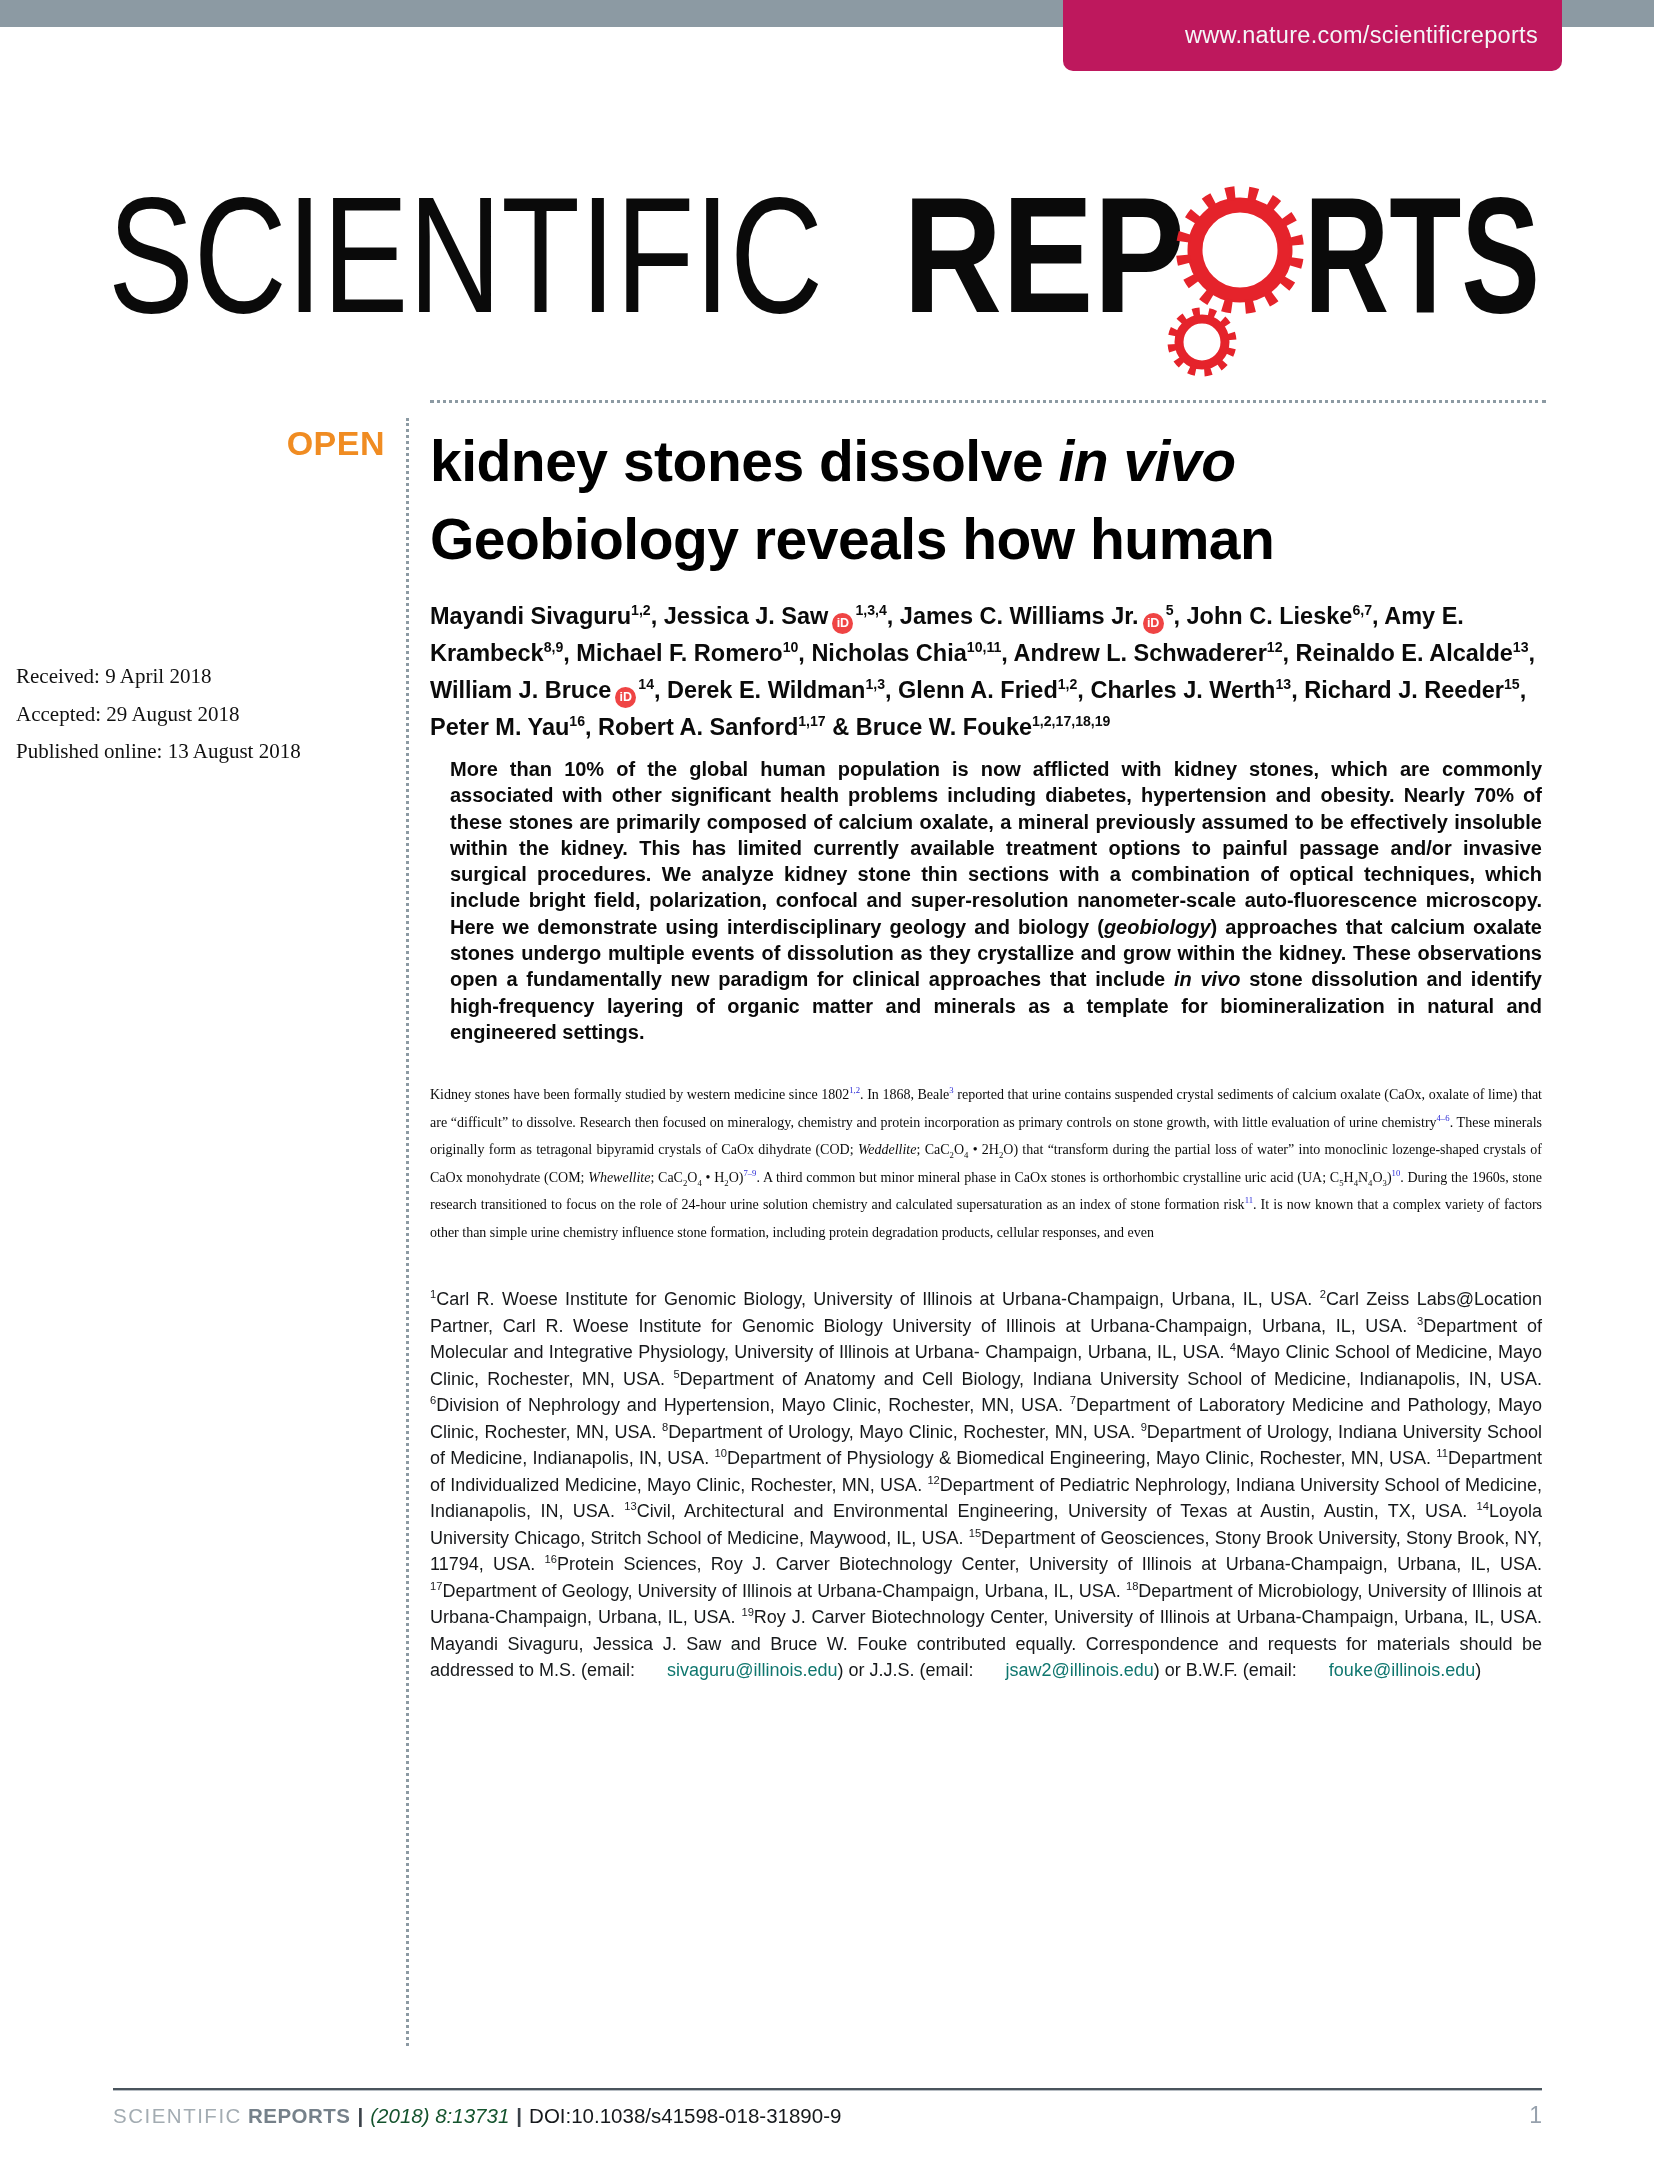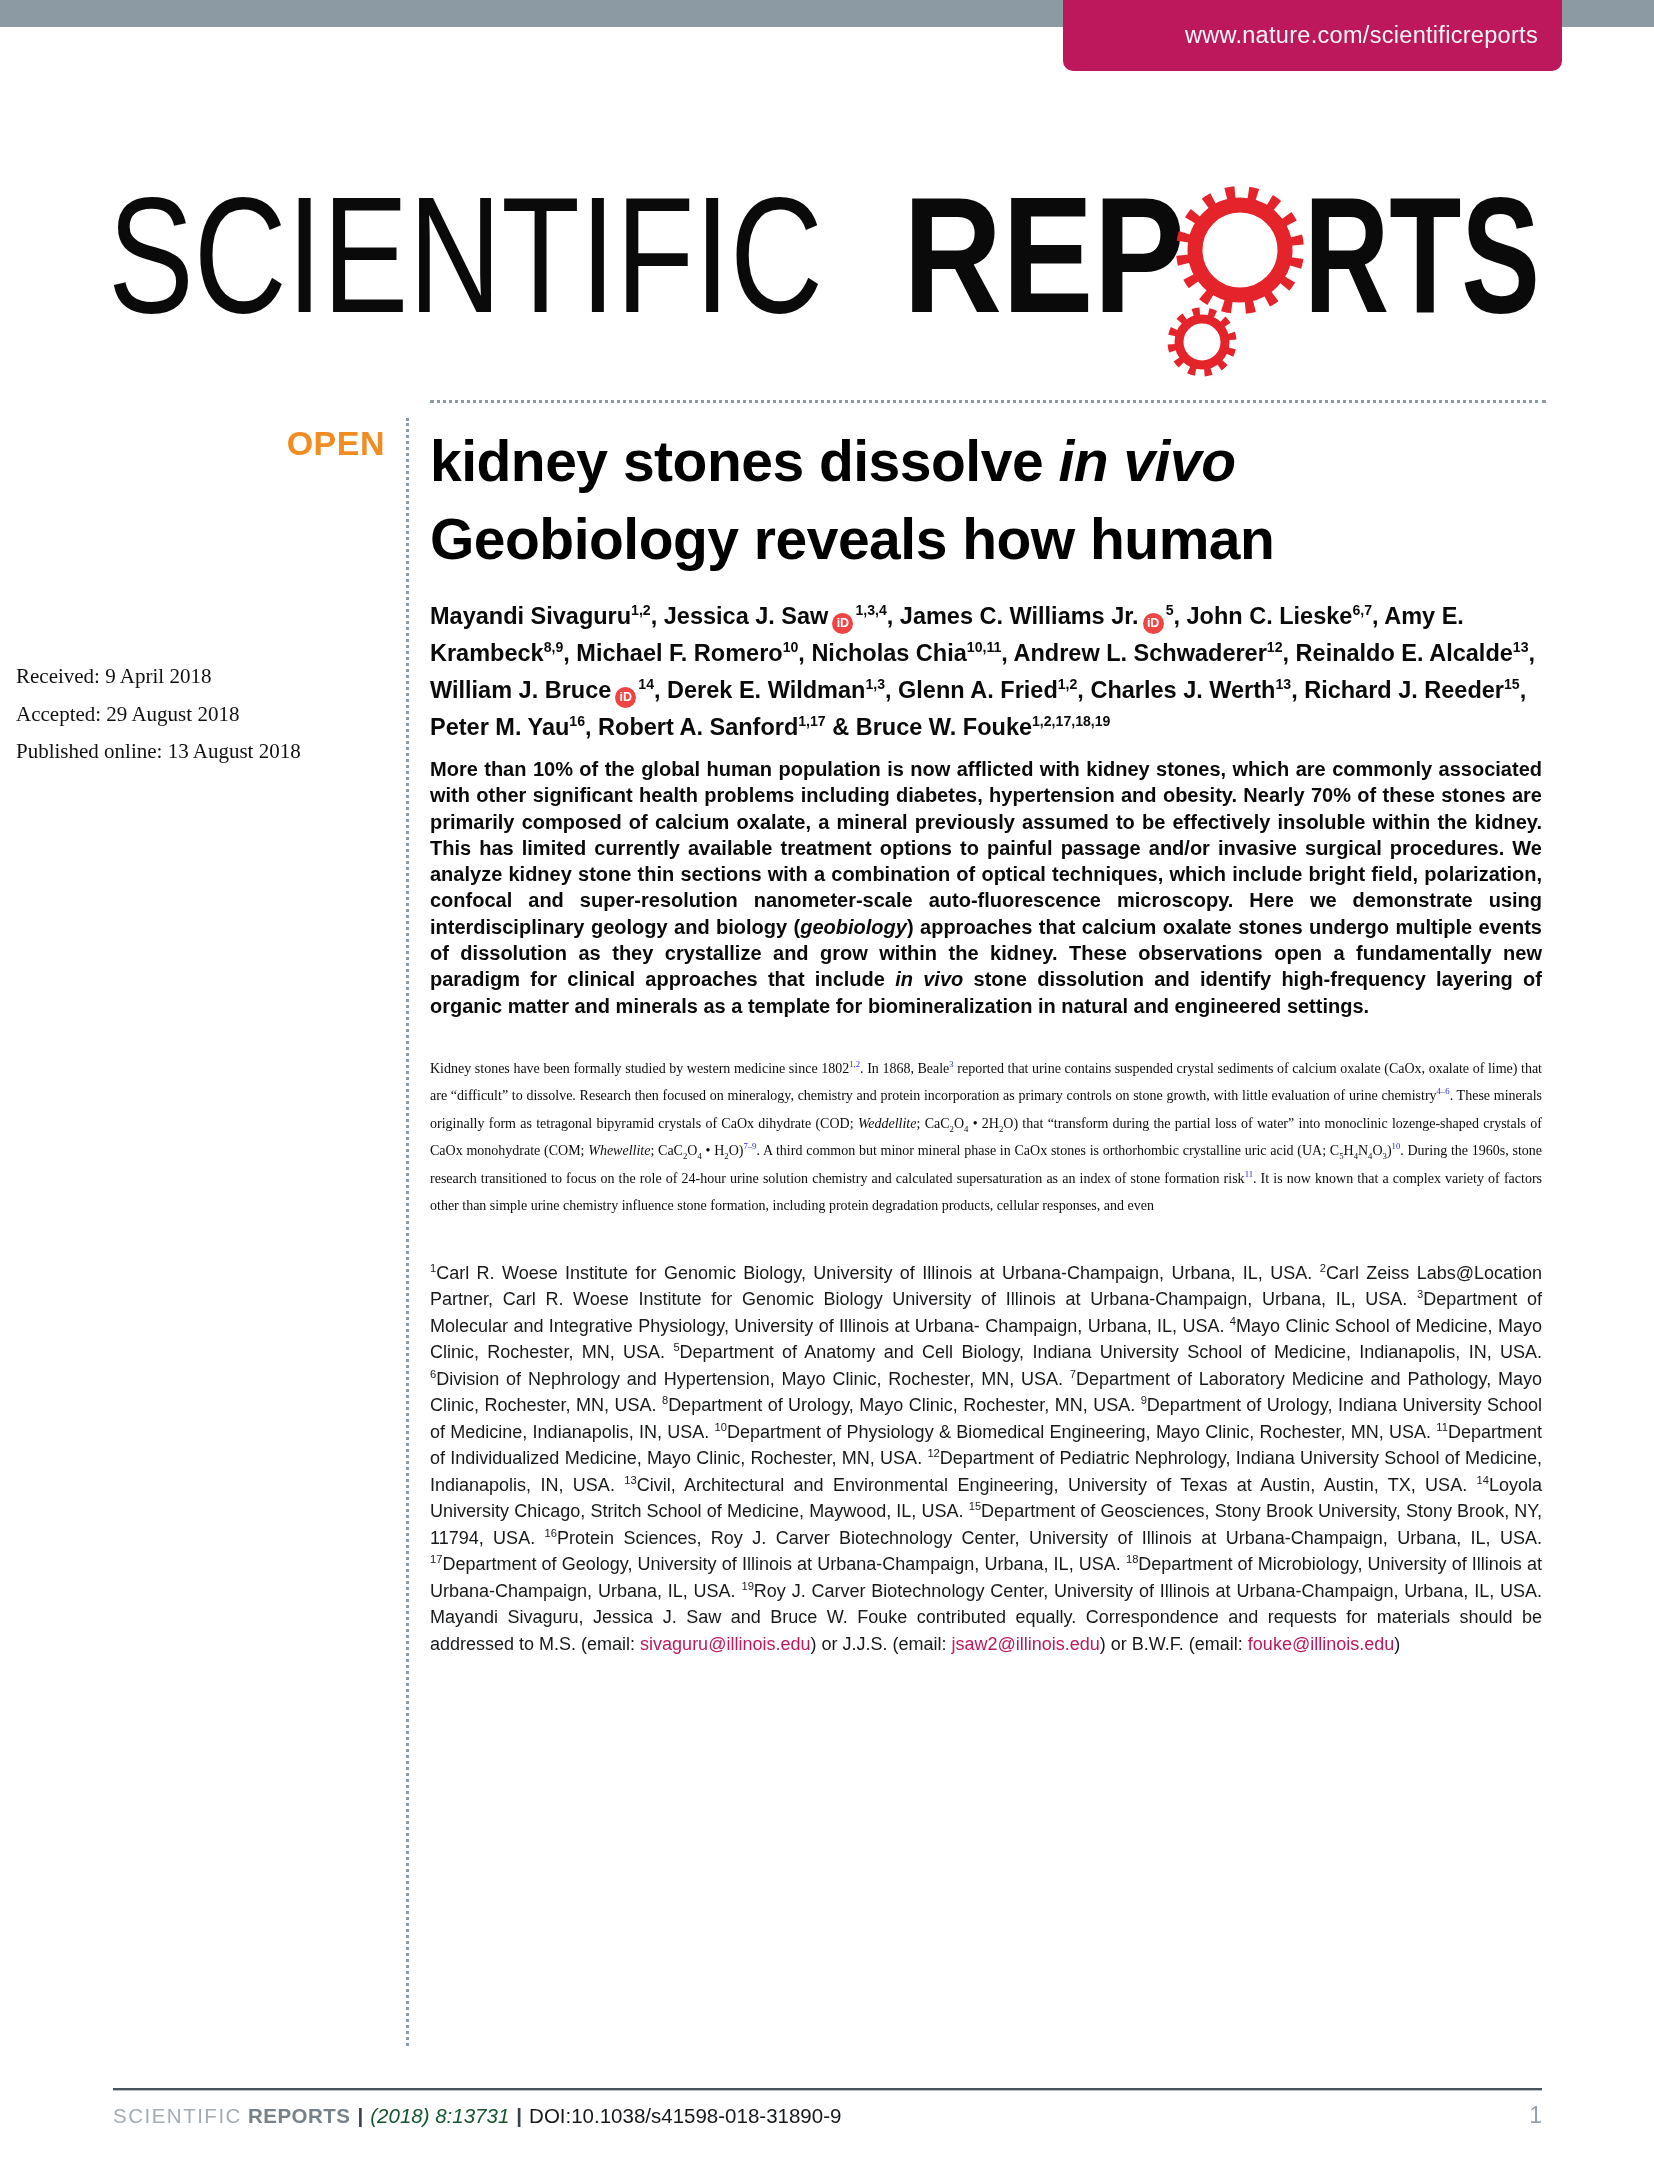--- a/index.html
+++ b/index.html
@@ -28,33 +28,33 @@
          font-size:21px;color:#111;}
   .dates div{line-height:37.5px;white-space:nowrap;}
 
   
   .main{position:absolute;left:430px;top:418px;width:1112px;}
   .article-title{font-size:57px;font-weight:bold;line-height:78px;letter-spacing:-0.5px;margin-top:4px;color:#000;}
   .article-title i{font-style:italic;}
   .authors{margin-top:20px;font-size:23.5px;font-weight:bold;line-height:37px;color:#0a0a0a;}
   .authors sup{font-size:60%;}
   .abstract{margin-top:10px;font-size:20px;font-weight:bold;line-height:26.3px;color:#0a0a0a;
-            text-align:justify;}
+            text-align:justify;margin-left:20px;}
   .intro{margin-top:36px;font-family:"Liberation Serif",serif;font-size:14px;line-height:27.5px;
          color:#0b0b0b;text-align:justify;}
   .intro sup{color:#2B2BD5;font-size:62%;}
   .affils{margin-top:40px;font-size:18px;line-height:26.5px;color:#16181a;text-align:justify;}
   .affils sup{font-size:62%;}
   sup{line-height:0;}
   sub{line-height:0;font-size:62%;}
 
   .orcid{display:inline-block;width:21px;height:21px;border-radius:50%;background:#ef4444;color:#fff;
          font-size:12.5px;font-weight:bold;text-align:center;line-height:21px;margin:0 2px 0 4px;
          vertical-align:-3px;font-style:normal;letter-spacing:0;}
-  .email-link{color:#be185d;}
+  .email-link{color:#0f766e;margin-left:27px;}
 
   
   .footer-rule{position:absolute;left:113px;top:2088px;width:1429px;height:2px;background:#4A545C;
                border-bottom:1px solid #B8BEC4;}
   .footer-text{position:absolute;left:113px;top:2104px;font-size:20.5px;white-space:nowrap;}
   .journal-thin{color:#A3ACB2;letter-spacing:1.5px;}
   .journal-bold{color:#76818A;font-weight:bold;letter-spacing:0.5px;margin-left:6px;}
   .footer-sep{color:#3A4148;font-weight:bold;margin:0 7px;}
   .footer-cite{color:#14532d;font-weight:normal;font-style:italic;}
   .footer-doi{color:#16191C;font-weight:normal;}

